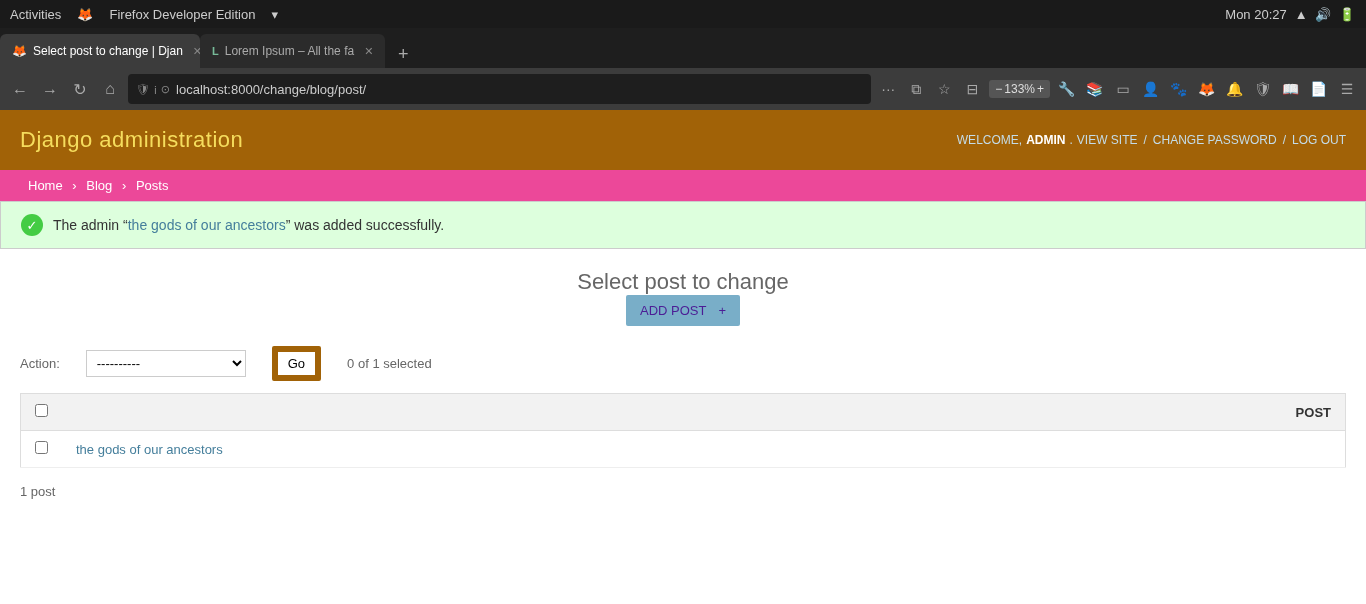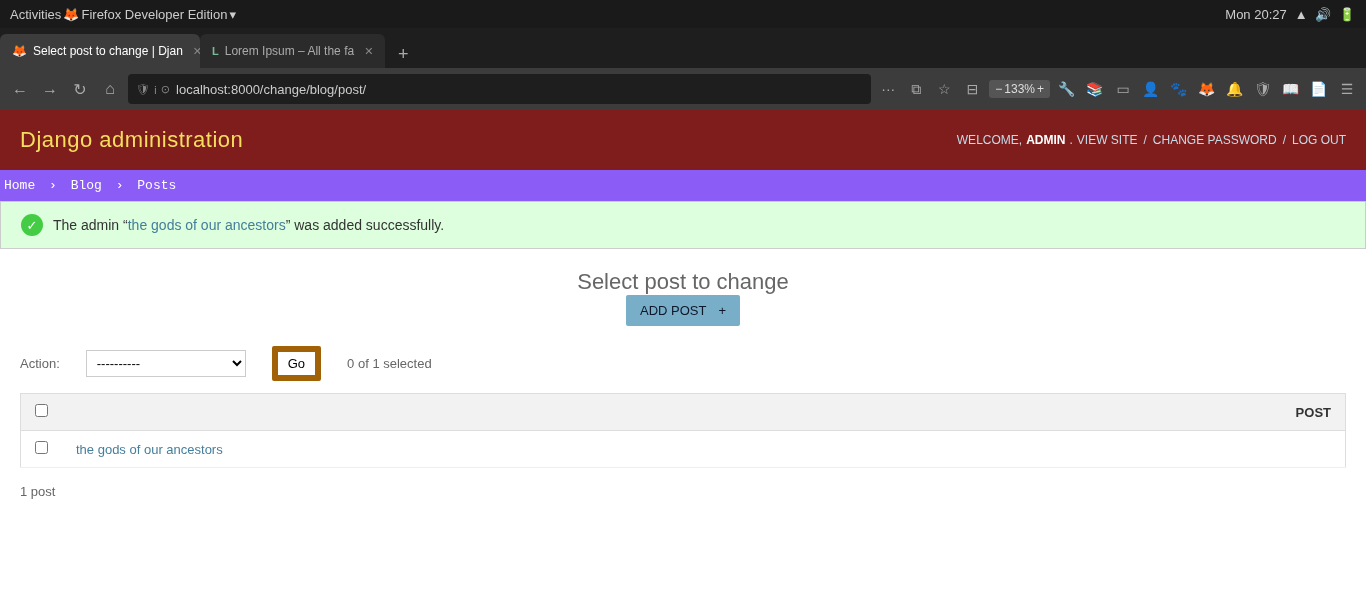--- a/index.html
+++ b/index.html
@@ -9,21 +9,21 @@
     .os-bar {
       background: #1a1a1a;
       color: #ccc;
       height: 28px;
       display: flex;
       align-items: center;
       padding: 0 10px;
       font-size: 13px;
       gap: 12px;
     }
-    .os-bar-left { display: flex; align-items: center; gap: 2px; }
+    .os-bar-left { display: flex; align-items: center; gap: 16px; }
     .os-bar-right { margin-left: auto; display: flex; align-items: center; gap: 8px; text-align: right; }
 
     
     .browser-chrome { background: #2b2b2b; }
 
     
     .tab-bar {
       display: flex;
       align-items: flex-end;
       background: #1e1e1e;
@@ -130,21 +130,21 @@
       color: #aaa;
       font-size: 14px;
       cursor: pointer;
     }
 
     
     .django-admin { min-height: 500px; }
 
     
     .admin-header {
-      background: #7f1d1d;
+      background: #a16207;
       padding: 10px 20px;
       display: flex;
       align-items: center;
       justify-content: space-between;
       min-height: 60px;
     }
     .admin-title {
       color: #f5dd5d;
       font-size: 22px;
       font-weight: normal;
@@ -162,25 +162,24 @@
       text-decoration: none;
     }
     .admin-user-info .admin-name {
       color: #fff;
       font-weight: bold;
     }
     .admin-user-info .divider { margin: 0 2px; }
 
     
     .breadcrumb {
-      background: #8b5cf6;
-      padding: 8px 4px;
+      background: #ec4899;
+      padding: 8px 28px;
       color: #fff;
       font-size: 13px;
-      font-family: Liberation Mono, monospace;
     }
     .breadcrumb a, .breadcrumb .bc-link {
       color: #fff;
       text-decoration: none;
     }
     .breadcrumb .separator { margin: 0 6px; }
 
     
     .success-message {
       background: #dfd;
@@ -222,21 +221,21 @@
       margin-bottom: 20px;
       flex-direction: column;
     }
     .page-heading {
       color: #666;
       font-size: 22px;
       font-weight: normal;
     }
     .add-post-btn {
       background: #79aec8;
-      color: #0f172a;
+      color: #4c1d95;
       border: none;
       padding: 8px 14px;
       font-size: 13px;
       cursor: pointer;
       display: flex;
       align-items: flex-start;
       gap: 12px;
       border-radius: 2px;
     }
 

